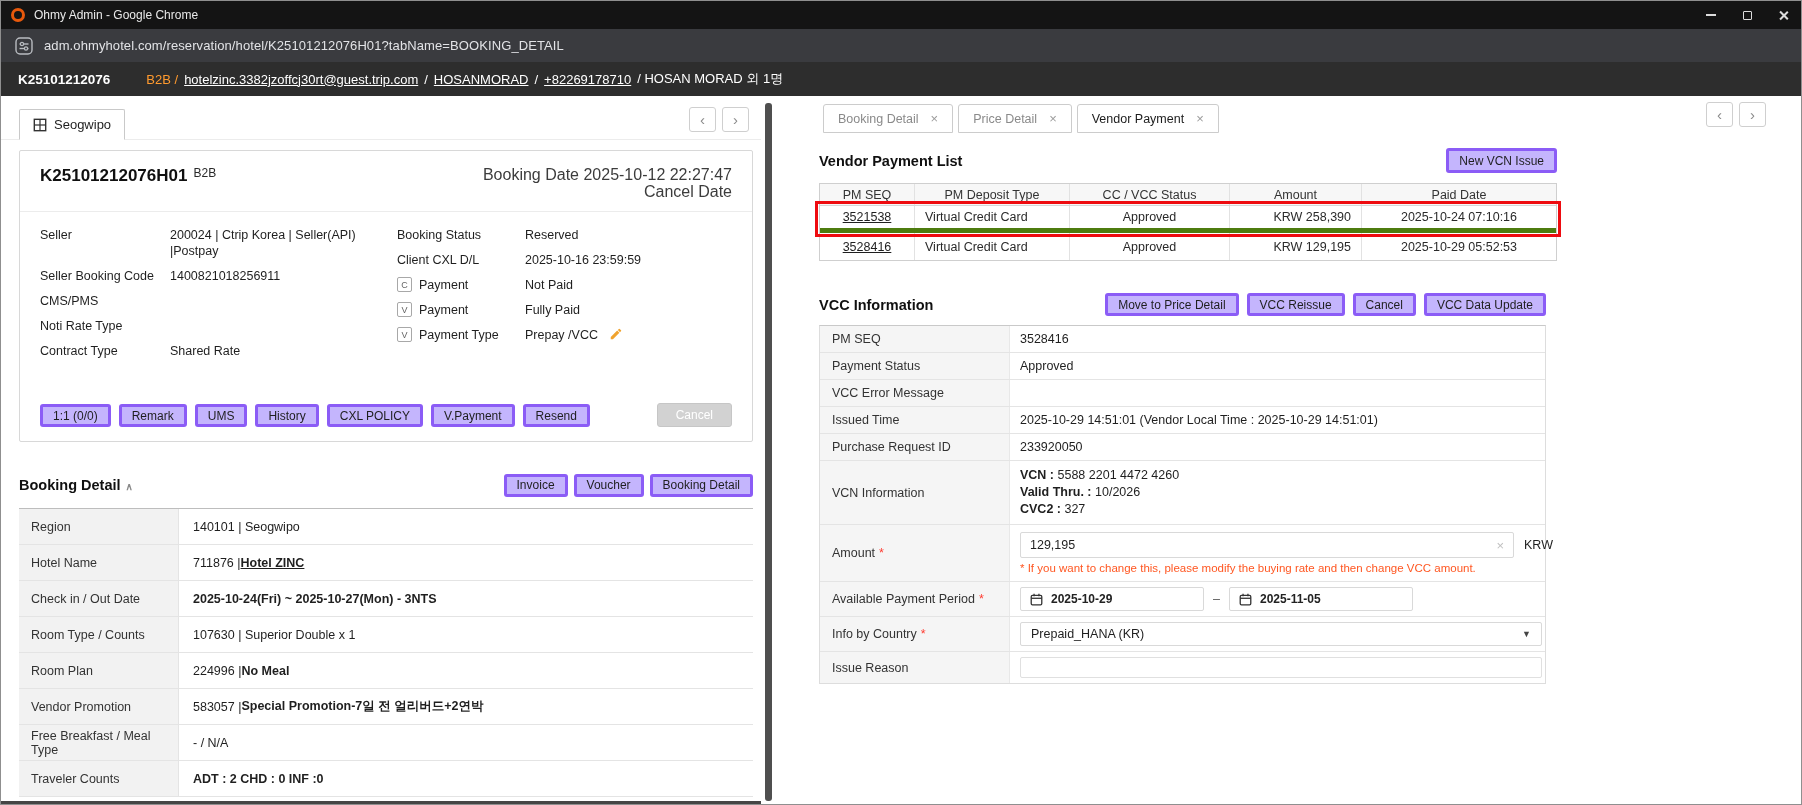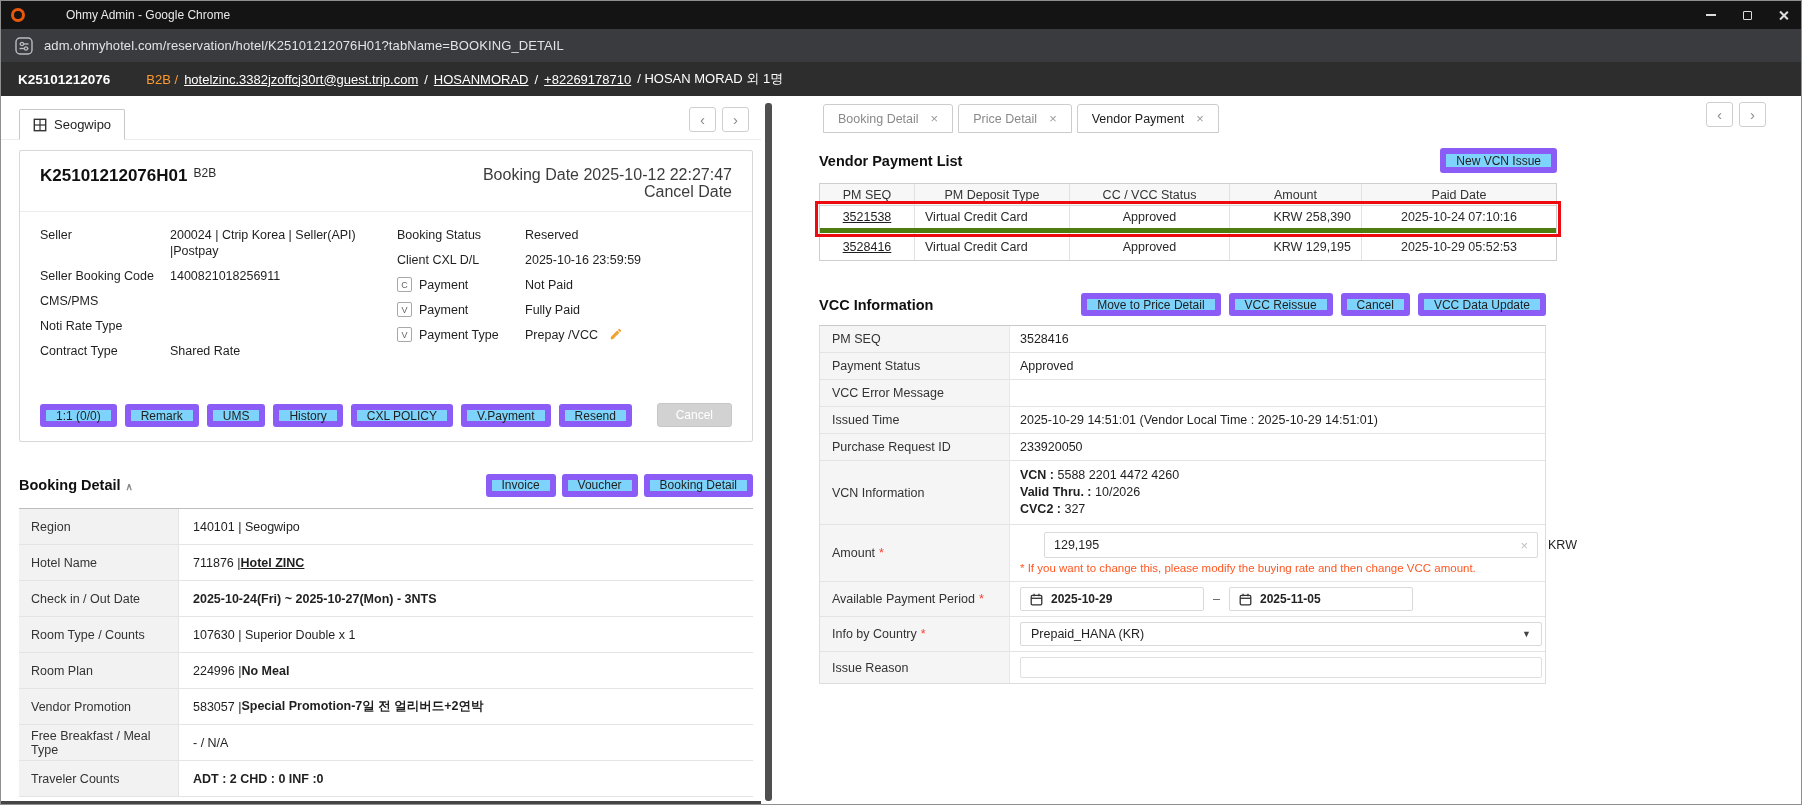--- a/index.html
+++ b/index.html
@@ -2,21 +2,21 @@
 <html><head>
 <meta charset="utf-8">
 <style>
   * { box-sizing:border-box; margin:0; padding:0; }
   body {
     width:1802px; height:805px; position:relative; overflow:hidden;
     background:#fff; font-family:"Liberation Sans", sans-serif;
     border:1px solid #8f8f8f;
   }
   
-  .titlebar { height:28px; background:#141414; display:flex; align-items:center; padding-left:10px; color:#e9e9e9; font-size:12px;gap:32px; }
+  .titlebar { height:28px; background:#141414; display:flex; align-items:center; padding-left:10px; color:#e9e9e9; font-size:12px; }
   .logo-icon { width:14px; height:14px; border:3.5px solid #e8590c; border-radius:50%; margin-right:9px; flex-shrink:0; }
   .title-text { flex:1; }
   .win-controls { display:flex; height:100%; }
   .win-btn { width:36px; display:flex; align-items:center; justify-content:center; cursor:default; }
   .glyph-min { width:10px; height:2px; background:#dcdcdc; }
   .glyph-max { width:9px; height:9px; border:1.5px solid #dcdcdc; border-radius:1px; }
   .glyph-close { position:relative; width:11px; height:11px; }
   .glyph-close::before,.glyph-close::after { content:""; position:absolute; left:5px; top:0; width:1.5px; height:11px; background:#dcdcdc; }
   .glyph-close::before { transform:rotate(45deg); } .glyph-close::after { transform:rotate(-45deg); }
   
@@ -48,21 +48,21 @@
   .card-fields { display:flex; padding:15px 20px 0; }
   .fcol-left { width:357px; flex-shrink:0; }
   .fcol-right { flex:1; }
   .frow { display:flex; margin-bottom:9px; font-size:12.5px; color:#1f1f1f; line-height:16px; }
   .fcol-left .flabel { width:130px; flex-shrink:0; }
   .fcol-right .flabel { width:128px; flex-shrink:0; display:flex; align-items:flex-start; gap:7px;text-align:right; }
   .fvalue { flex:1; }
   .chk { width:15px; height:15px; border:1px solid #a8a8a8; border-radius:2px; font-size:9px; color:#666; display:inline-flex; align-items:center; justify-content:center; flex-shrink:0; }
   .pencil { margin-left:8px; vertical-align:-2px; cursor:pointer; }
   .card-actions { position:absolute; left:20px; bottom:14px; display:flex; gap:8px; }
-  .btn { height:23px; padding:0 10px; background:#7dd3fc; border:6px solid #8b5cf6; border-radius:3px; font-size:12px; color:#1f1f1f; display:inline-flex; align-items:center; cursor:pointer; white-space:nowrap; }
+  .btn { height:23px; padding:0 10px; background:#c4b5fd; border:3px solid #8b5cf6; border-radius:3px; font-size:12px; color:#1f1f1f; display:inline-flex; align-items:center; cursor:pointer; white-space:nowrap; }
   .btn-cancel-disabled { position:absolute; right:20px; bottom:14px; height:24px; padding:0 18px; background:#d2d2d2; border:1px solid #c6c6c6; border-radius:3px; color:#fff; font-size:12px; display:inline-flex; align-items:center; }
   
   .bd-header { position:absolute; left:18px; top:372px; width:734px; height:26px; display:flex; justify-content:space-between; align-items:center; }
   .bd-title { font-size:14.5px; font-weight:bold; color:#101010; }
   .caret { color:#8a8a8a; font-size:10px; margin-left:5px; }
   .bd-buttons { display:flex; gap:6px; }
   .bd-table { position:absolute; left:18px; top:408px; width:734px; border-top:1px solid #bdbdbd; font-size:12.5px; }
   .bd-row { display:flex; height:36px; border-bottom:1px solid #e4e4e4; }
   .bd-label { width:160px; flex-shrink:0; background:#f2f2f2; padding:0 12px; display:flex; align-items:center; color:#333; border-right:1px solid #e4e4e4; }
   .bd-value { flex:1; padding:0 14px; display:flex; align-items:center; color:#1f1f1f; white-space:nowrap; }
@@ -95,21 +95,21 @@
   .vcc-buttons { display:flex; gap:8px; }
   .vcc-table { position:absolute; top:229px; left:28px; width:727px; border:1px solid #ddd; border-top:1px solid #c9c9c9; font-size:12.5px; background:#fff; }
   .vcc-row { display:flex; border-bottom:1px solid #e4e4e4; min-height:27px; }
   .vcc-row:last-child { border-bottom:none; }
   .vcc-label { width:190px; flex-shrink:0; background:#f5f5f5; padding:5px 12px; color:#333; display:flex; align-items:center; border-right:1px solid #e8e8e8; }
   .vcc-value { flex:1; padding:5px 10px; display:flex; align-items:center; color:#1f1f1f; }
   .req { color:#ff3b30; margin-left:4px; }
   .vcn-block { display:block; line-height:17px; padding-top:6px; padding-bottom:6px; }
   .amount-cell { flex-direction:column; align-items:flex-start; justify-content:center; padding-top:7px; padding-bottom:7px; }
   .amount-line { display:flex; align-items:center; }
-  .amount-input { width:494px; height:26px; border:1px solid #d9d9d9; border-radius:2px; display:flex; align-items:center; padding:0 9px; cursor:text;margin-left:24px; }
+  .amount-input { width:494px; height:26px; border:1px solid #d9d9d9; border-radius:2px; display:flex; align-items:center; padding:0 9px; cursor:text; }
   .amount-input .val { flex:1; }
   .clear-icon { color:#c0c0c0; font-size:13px; cursor:pointer; }
   .currency { margin-left:10px; color:#1f1f1f; }
   .amount-note { font-size:11.5px; color:#ff5722; margin-top:4px; }
   .date-box { width:184px; height:24px; border:1px solid #d9d9d9; border-radius:2px; display:flex; align-items:center; gap:8px; padding:0 9px; font-weight:bold; font-size:12px; color:#222; cursor:pointer; }
   .date-sep { margin:0 9px; color:#555; }
   .select-box { width:522px; height:24px; border:1px solid #d9d9d9; border-radius:2px; display:flex; align-items:center; justify-content:space-between; padding:0 10px; cursor:pointer; }
   .select-caret { font-size:9px; color:#444; }
   .plain-input { width:522px; height:21px; border:1px solid #e0e0e0; border-radius:2px; font-family:inherit; font-size:12px; padding:0 6px; }
 </style>

